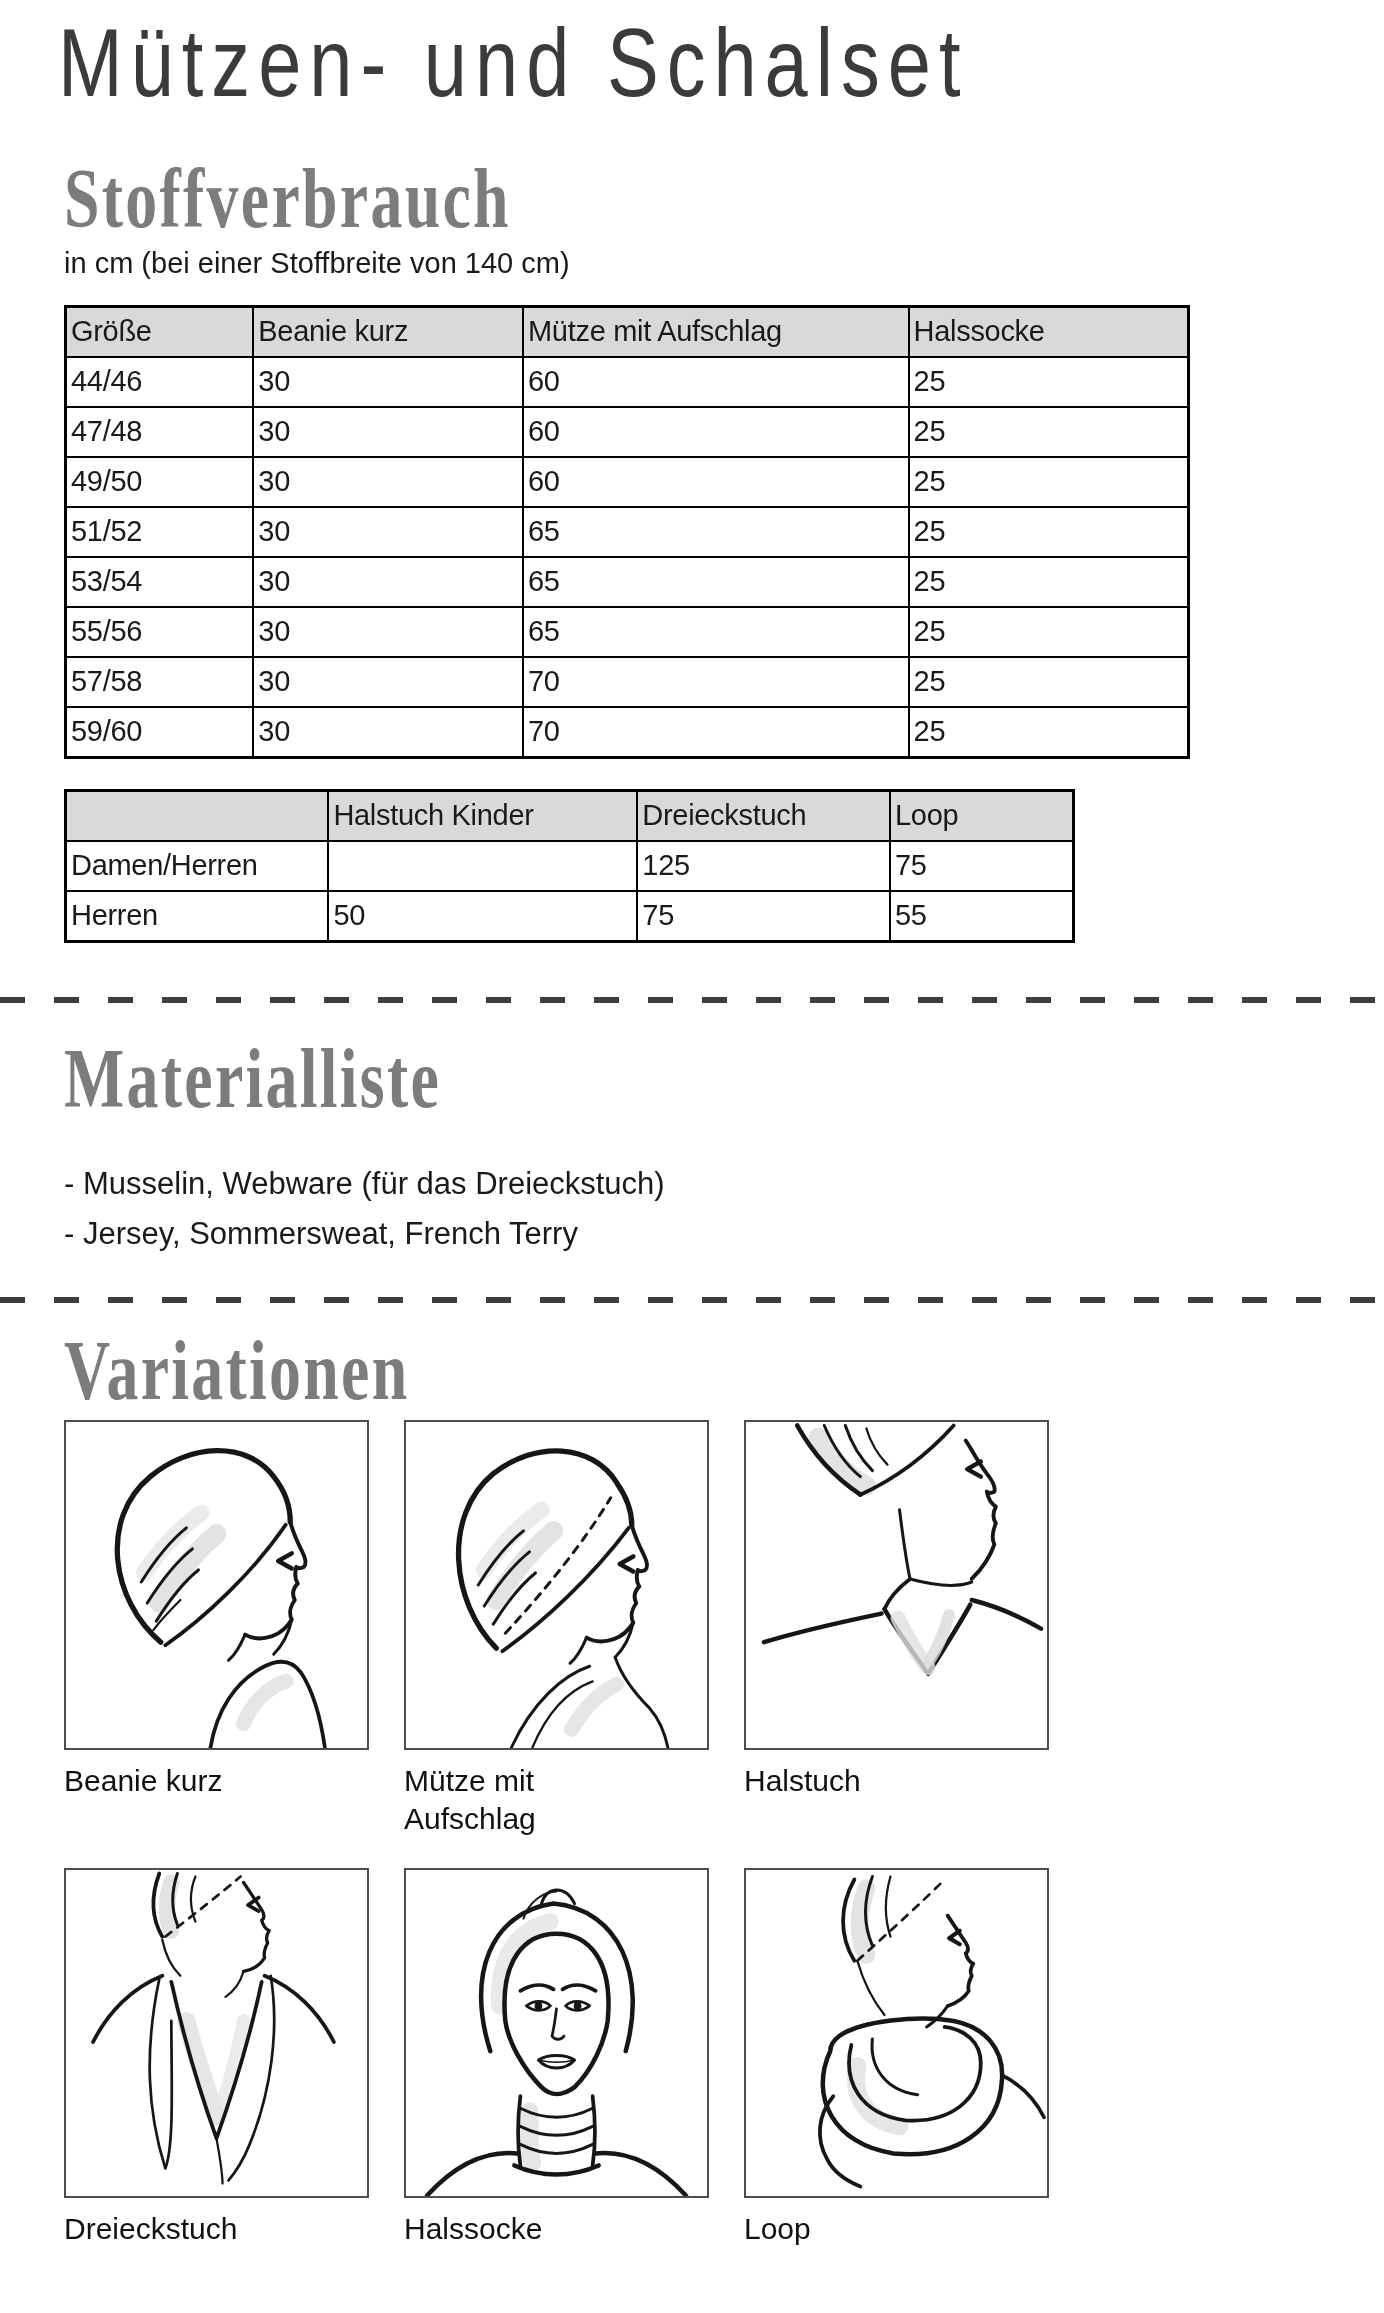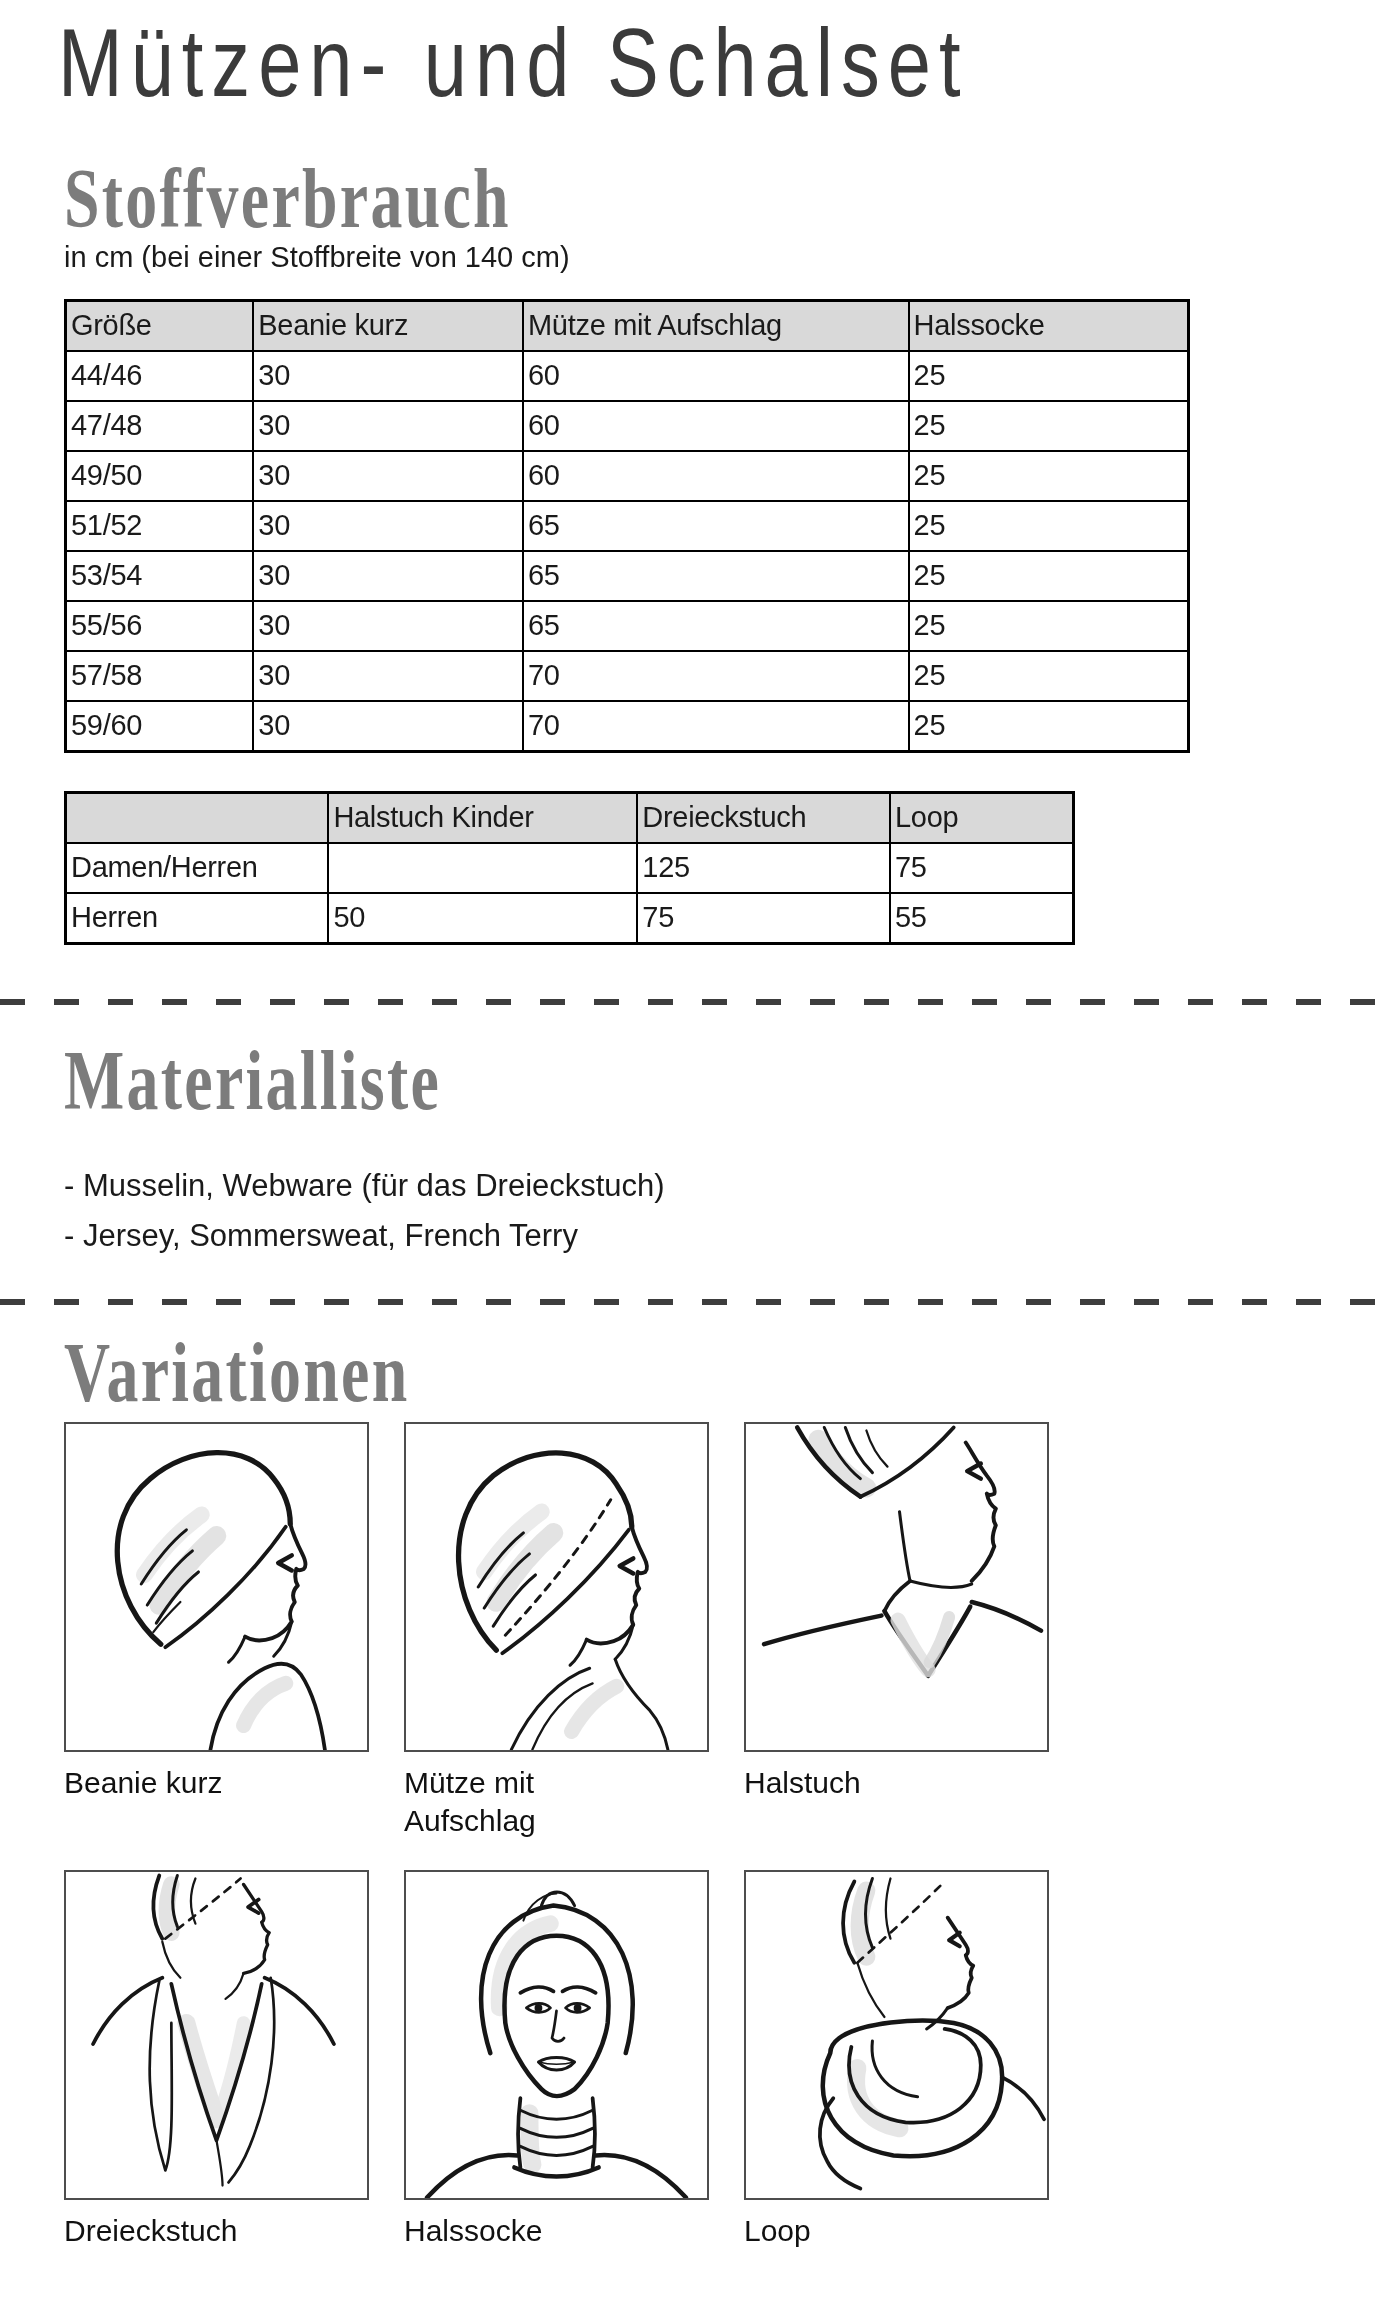--- a/index.html
+++ b/index.html
@@ -15,36 +15,36 @@
     letter-spacing:10px;white-space:nowrap;
     transform:scaleX(0.80);transform-origin:left top;
   }
   .serif-heading{
     font-family:"Liberation Serif",serif;font-weight:700;color:#7c7c7c;
     font-size:84px;line-height:0.95;letter-spacing:3px;white-space:nowrap;
     transform:scaleX(0.76);transform-origin:left top;
     margin:0;
   }
   .h-stoff{margin-top:46px;}
-  .subtitle{font-size:29px;line-height:36px;}
+  .subtitle{margin-top:6px;font-size:29px;line-height:36px;}
 
   table{border-collapse:collapse;table-layout:fixed;margin-top:24px;}
   table{border:3px solid #000;}
   th,td{
     border:2px solid #000;height:48px;text-align:left;vertical-align:middle;
     font-size:29px;font-weight:400;padding:0 4px;letter-spacing:-0.3px;
     overflow:hidden;white-space:nowrap;
   }
   thead th{background:#d9d9d9;}
   .size-table{width:1126px;}
   .size-table th:nth-child(1),.size-table td:nth-child(1){width:16.4%;}
   .size-table th:nth-child(2),.size-table td:nth-child(2){width:24.0%;}
   .size-table th:nth-child(3),.size-table td:nth-child(3){width:34.7%;}
   .size-table th:nth-child(4),.size-table td:nth-child(4){width:24.9%;}
-  .acc-table{width:1011px;margin-top:38px;}
+  .acc-table{width:1011px;margin-top:30px;}
   .acc-table th:nth-child(1),.acc-table td:nth-child(1){width:26.1%;}
   .acc-table th:nth-child(2),.acc-table td:nth-child(2){width:30.9%;}
   .acc-table th:nth-child(3),.acc-table td:nth-child(3){width:25.1%;}
   .acc-table th:nth-child(4),.acc-table td:nth-child(4){width:17.9%;}
 
   .divider{
     width:1384px;height:6px;margin-left:-64px;
     background:repeating-linear-gradient(to right,#3d3d3d 0 25px,transparent 25px 54px);
   }
   .divider-1{margin-top:54px;}

